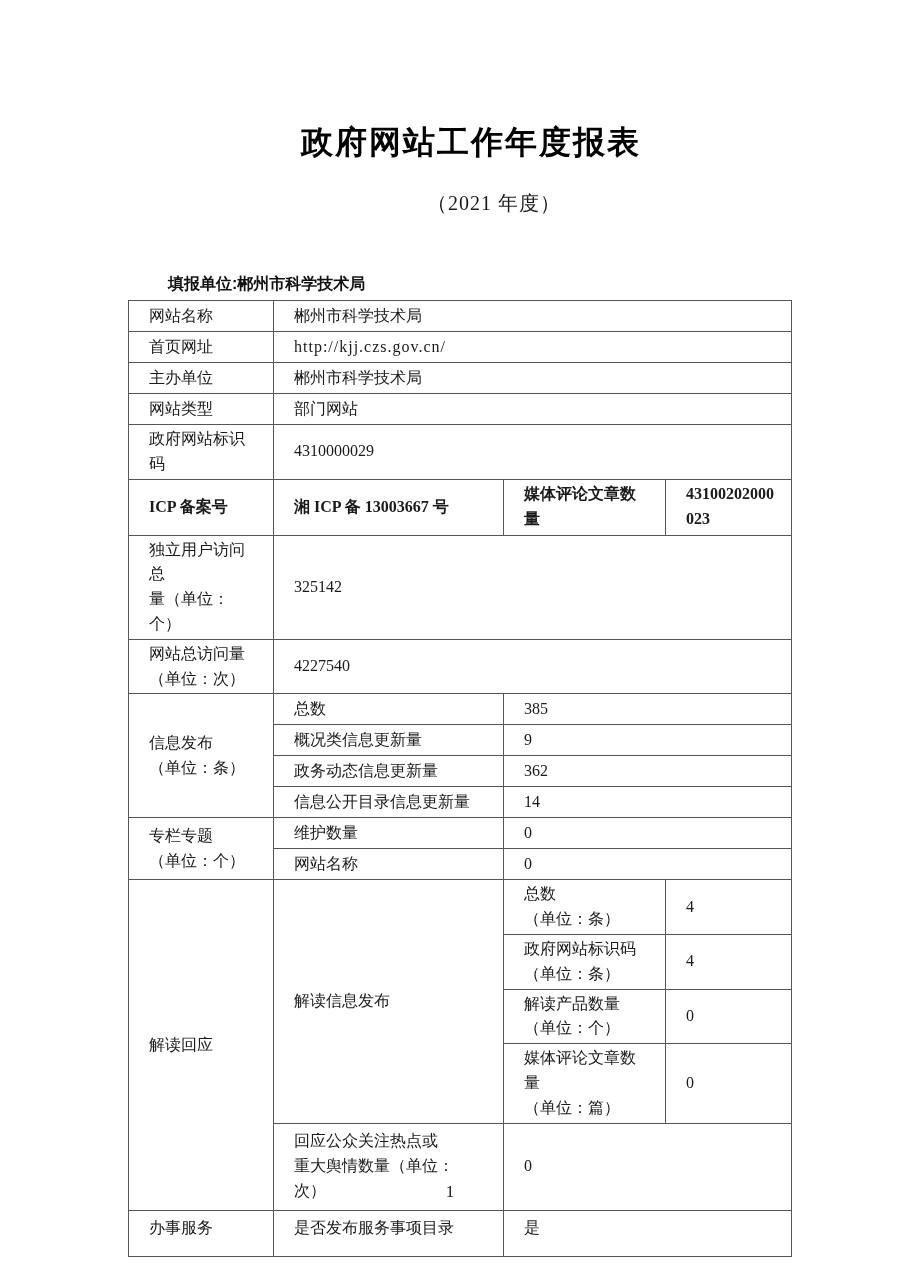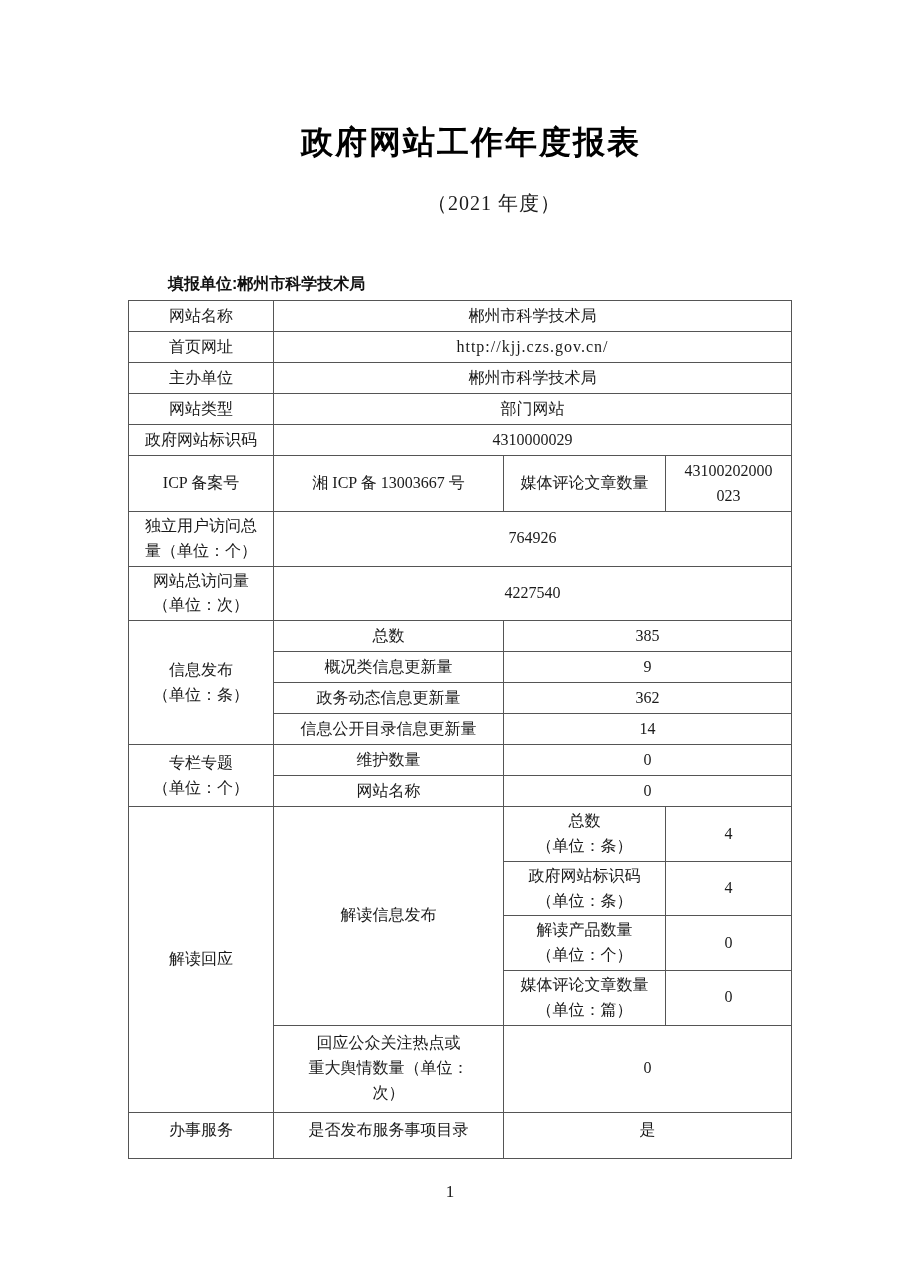--- a/index.html
+++ b/index.html
@@ -49,31 +49,31 @@
   table.report {
     position: absolute;
     top: 300px;
     left: 128px;
     width: 663px;
     border-collapse: collapse;
     table-layout: fixed;
   }
   table.report td {
     border: 1px solid #555555;
-    text-align: center;
+    text-align: left;
     vertical-align: middle;
     font-size: 16px;
     line-height: 1.55;
-    padding: 2px 12px;
+    padding: 2px 20px;
     white-space: pre-line;
     overflow: hidden;
     color: #1a1a1a;
   }
   tr.h31 { height: 31px; }
-  tr.h56 { height: 56px; }
+  tr.h56 { height: 56px; font-weight: bold; }
   tr.h54 { height: 54px; }
   tr.h52 { height: 52px; }
   tr.h51 { height: 51px; }
   tr.h87 { height: 87px; }
   tr.h46 { height: 46px; }
   tr.last-row td { vertical-align: top; padding-top: 5px; margin-top: 40px; }
   td.bottom-label { vertical-align: bottom; padding-bottom: 3px; padding-top: 2px; }
   td.url-cell { letter-spacing: 1px; }
   .page-number {
     position: absolute;
@@ -125,21 +125,21 @@
       <tr class="h56">
         <td>ICP 备案号</td>
         <td>湘 ICP 备 13003667 号</td>
         <td>媒体评论文章数量</td>
         <td>43100202000
 023</td>
       </tr>
       <tr class="h54">
         <td>独立用户访问总
 量（单位：个）</td>
-        <td colspan="3">764926</td>
+        <td colspan="3">325142</td>
       </tr>
       <tr class="h52">
         <td>网站总访问量
 （单位：次）</td>
         <td colspan="3">4227540</td>
       </tr>
 
       <tr class="h31">
         <td rowspan="4">信息发布
 （单位：条）</td>

